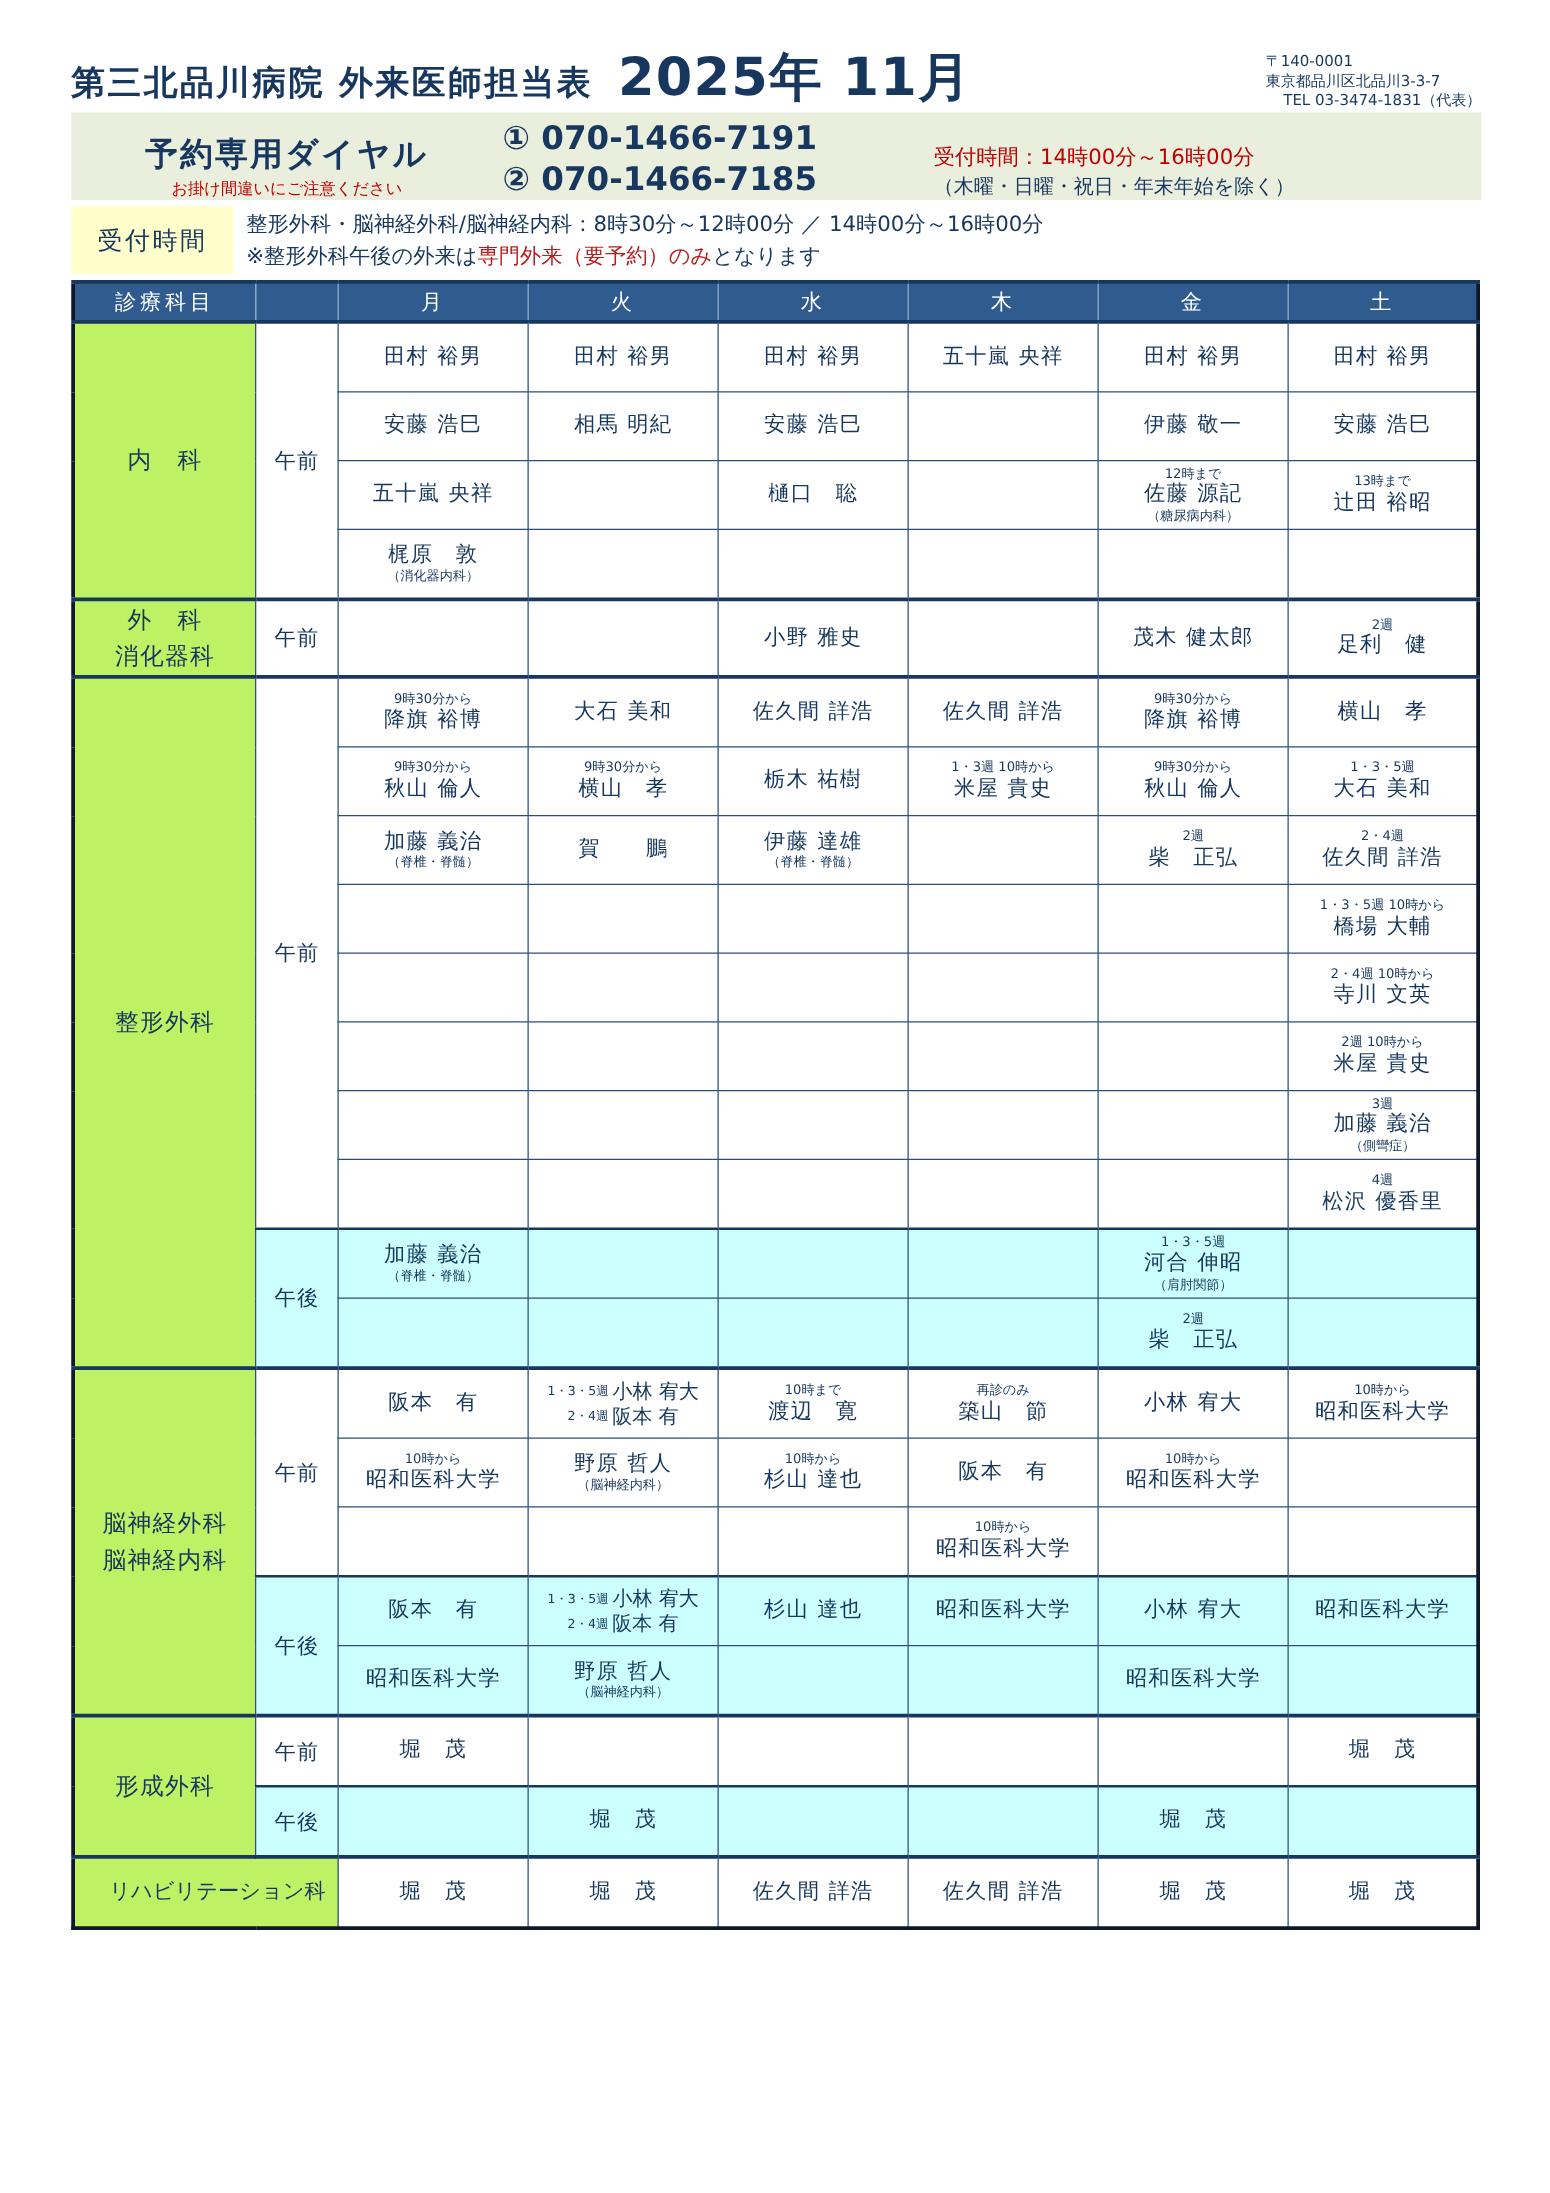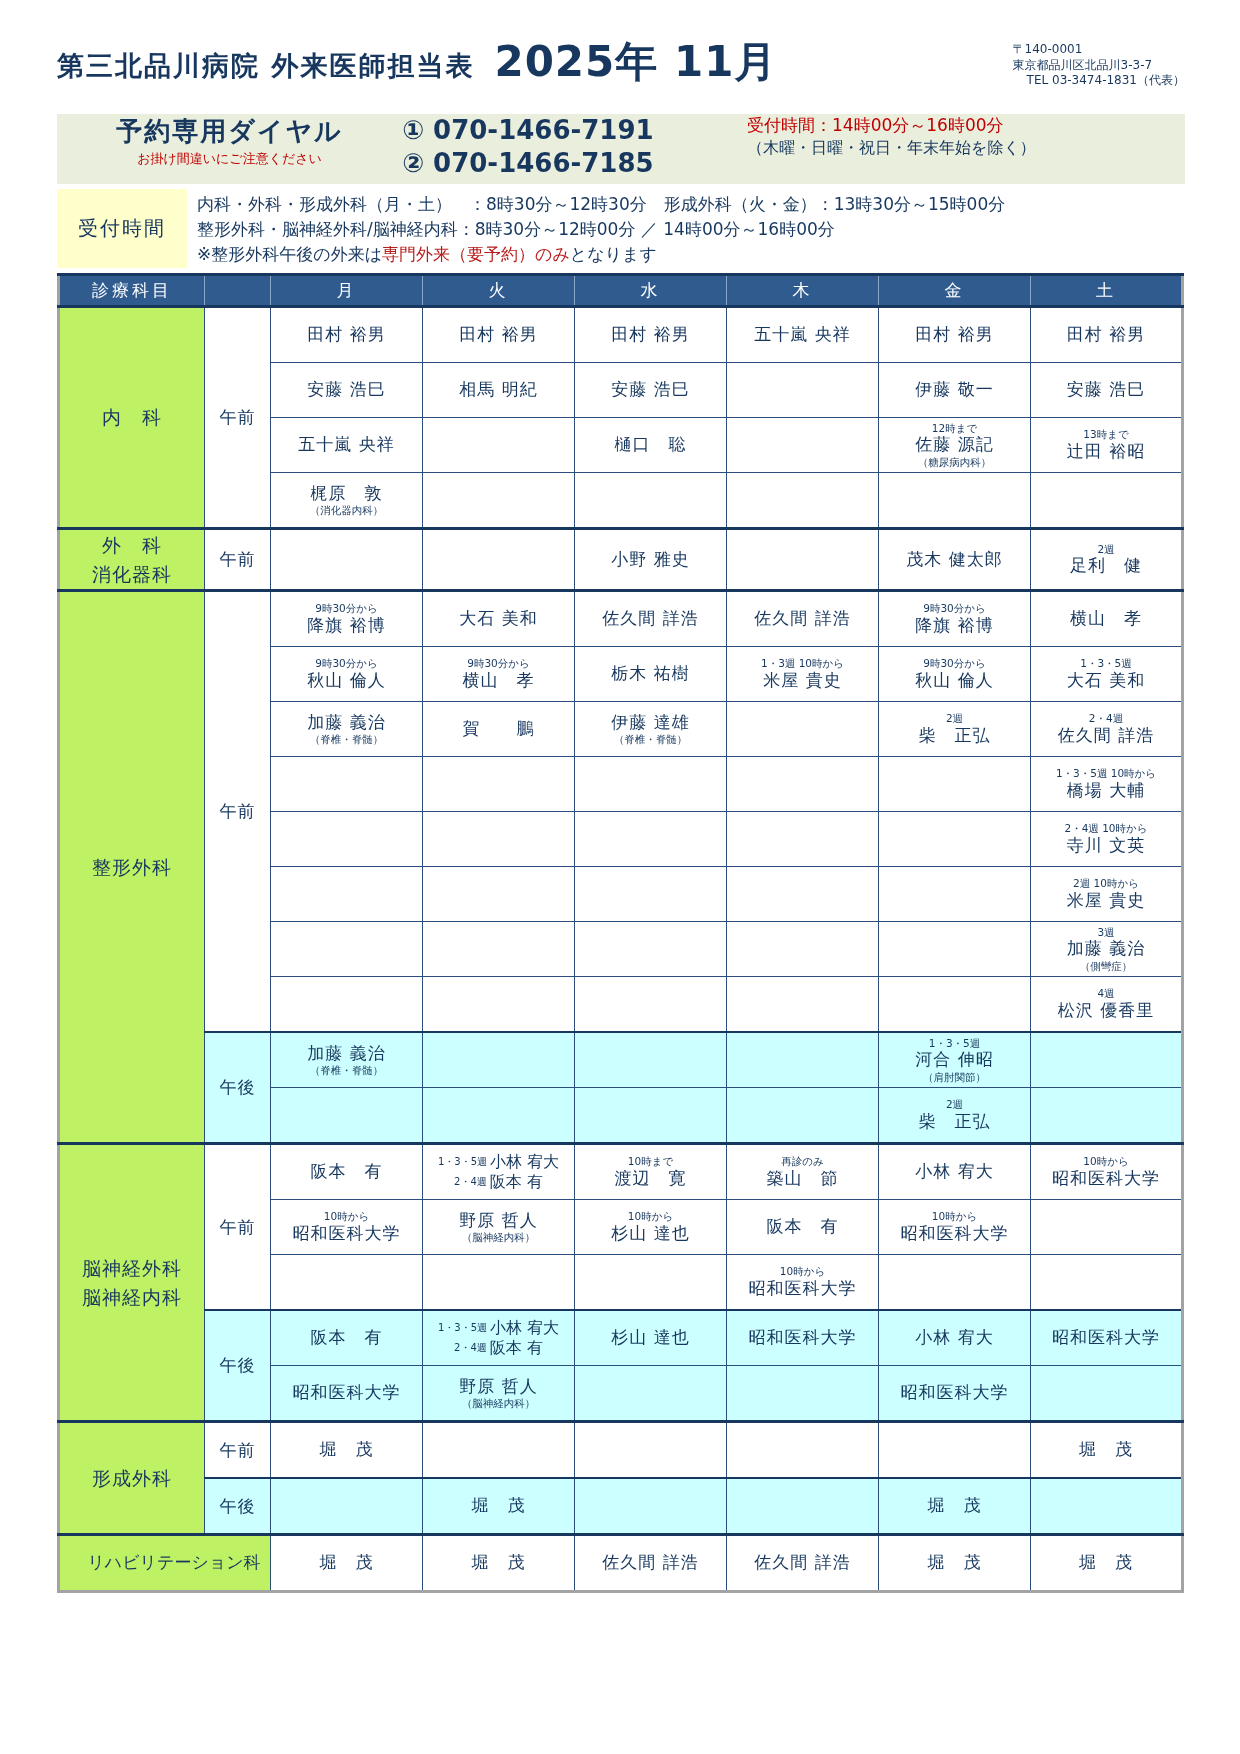--- a/index.html
+++ b/index.html
@@ -11,39 +11,39 @@
   .page { padding:34px 55px 0 57px;border-radius:31px; }
 
   
   .titlebar { display:flex; align-items:flex-start; }
   .title-main { font-size:27px; font-weight:bold; letter-spacing:2px; padding-top:14px; }
   .title-month { font-size:42px; font-weight:bold; margin-left:20px; letter-spacing:1px; }
   .addr { margin-left:auto; font-size:12px; line-height:1.3; padding-top:8px; white-space:nowrap; }
   .addr .tel { padding-left:14px; }
 
   
-  .dial { display:flex; align-items:flex-start; background:#eaeedd; height:70px; margin-top:24px; }
+  .dial { display:flex; align-items:flex-end; background:#eaeedd; height:70px; margin-top:0; }
   .dial-left  { width:345px; text-align:center; }
   .dial-title { font-size:26px; font-weight:bold; letter-spacing:2px; }
   .dial-caution { font-size:13px; color:#c00000; margin-top:1px; }
   .dial-phones { width:300px; font-size:26px; font-weight:bold; line-height:1.25; white-space:nowrap; }
   .dial-right { flex:1; padding-left:45px; line-height:1.35; }
   .dial-right .red  { color:#c00000; font-size:17px; }
   .dial-right .blue { font-size:16px; }
 
   
   .reception { display:flex; margin-top:5px; }
   .rec-label { width:130px; background:#ffffcc; display:flex; align-items:center; justify-content:center;
                font-size:20px; letter-spacing:2px; }
   .rec-lines { padding:3px 0 1px 10px; font-size:17px; line-height:25px; white-space:nowrap; }
   .rec-red { color:#b91c1c; }
 
   
   table.sched { border-collapse:collapse; table-layout:fixed; width:1071px; margin-top:5px;
-                border:3px solid #a3a3a3; }
+                border:3px solid #0f172a; }
   .sched col.c-dept { width:146px; }
   .sched col.c-per  { width:66px; }
   .sched col.c-day  { width:152px; }
   .sched th {
     background:#2f5b8f; color:#ffffff; font-weight:normal; font-size:17px;
     height:27px; border:1px solid #8aa6c9; border-top:3px solid #17375e; border-bottom:2px solid #17375e;
     letter-spacing:3px;
   }
   .sched td { border:1px solid #2a4d7d; text-align:center; vertical-align:middle; padding:1px 2px; }
   .sched td.slot { height:52px; }
@@ -86,21 +86,20 @@
     </div>
     <div class="dial-right">
       <div class="red">受付時間：14時00分～16時00分</div>
       <div class="blue">（木曜・日曜・祝日・年末年始を除く）</div>
     </div>
   </div>
 
   <div class="reception">
     <div class="rec-label">受付時間</div>
     <div class="rec-lines">
-      <div>内科・外科・形成外科（月・土）　：8時30分～12時30分　形成外科（火・金）：13時30分～15時00分</div>
       <div>整形外科・脳神経外科/脳神経内科：8時30分～12時00分 ／ 14時00分～16時00分</div>
       <div><span>※整形外科午後の外来は</span><span class="rec-red">専門外来（要予約）のみ</span><span>となります</span></div>
     </div>
   </div>
 
   <table class="sched">
     <colgroup>
       <col class="c-dept">
         <col class="c-per">
       <col class="c-day">

